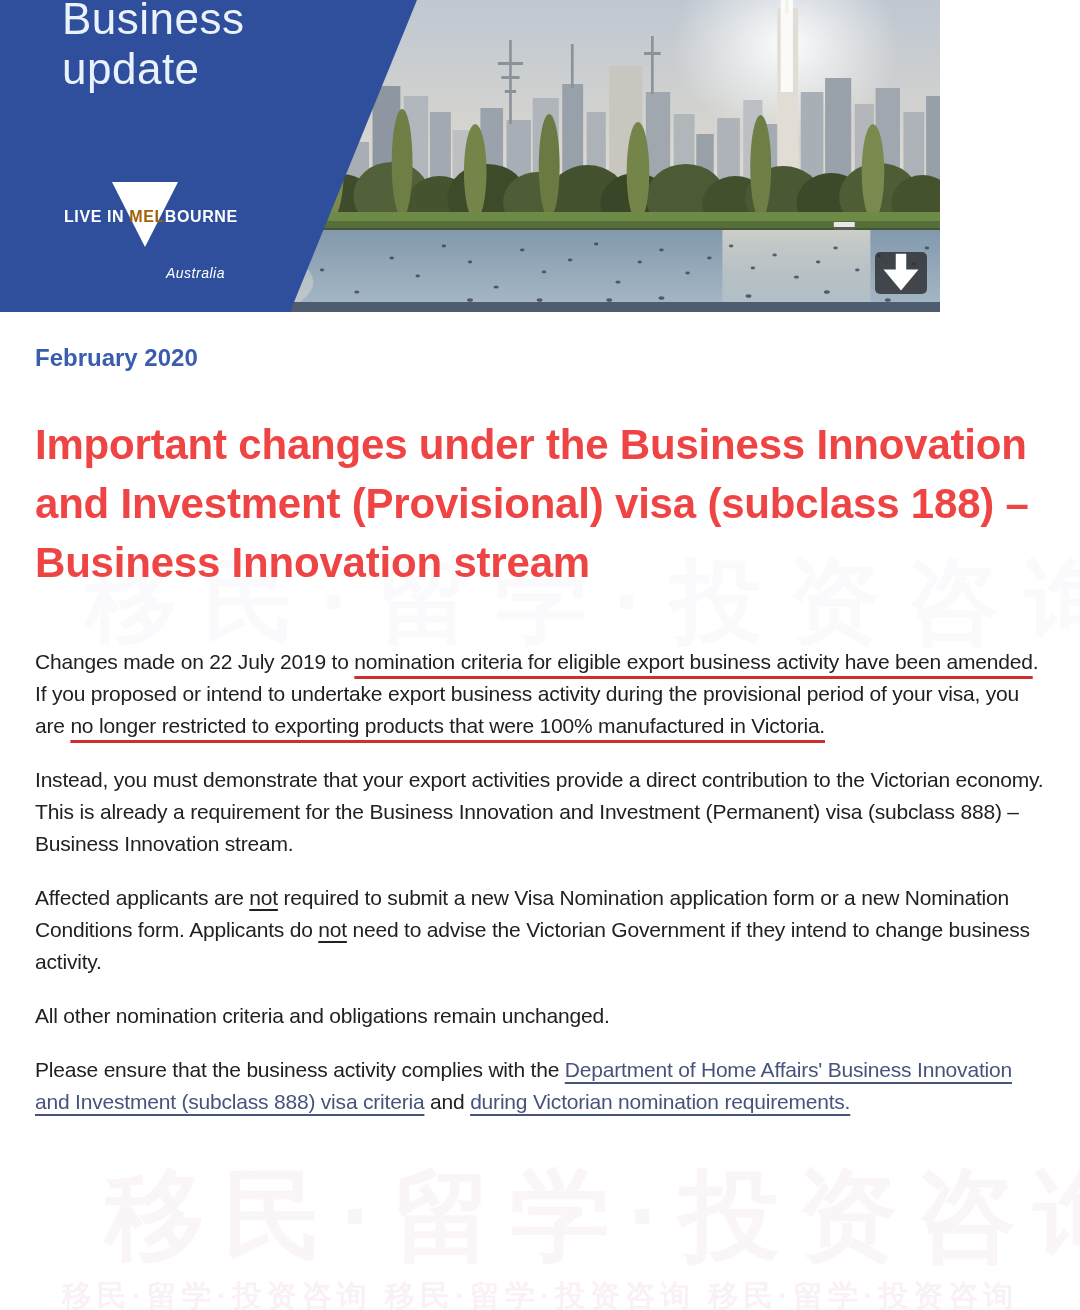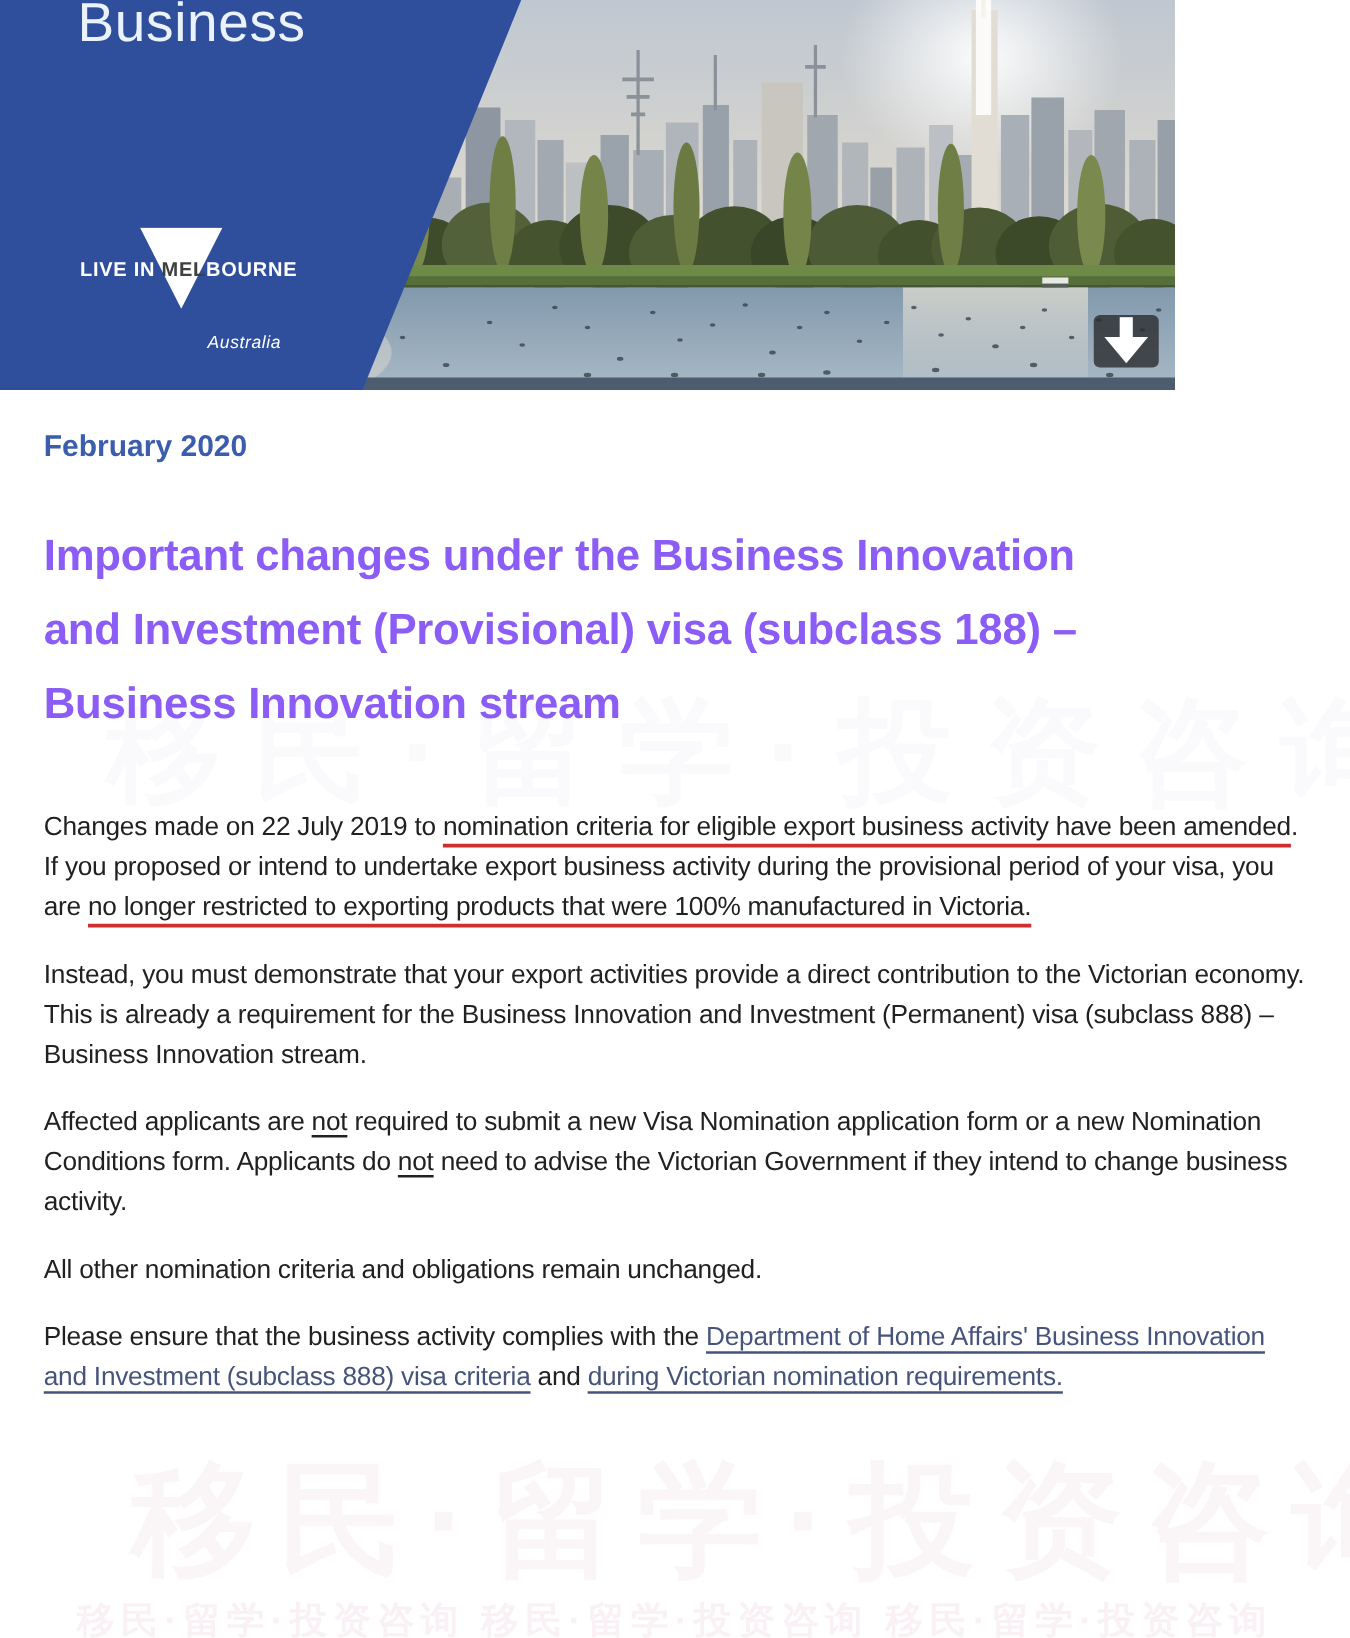--- a/index.html
+++ b/index.html
@@ -22,38 +22,38 @@
   }
   .logo{position:absolute;left:62px;top:182px;width:220px;height:72px;}
   .logo .tri{
     position:absolute;left:50px;top:0;width:66px;height:65px;background:#ffffff;
     clip-path:polygon(0 0,100% 0,50% 100%);
   }
   .logo .wordmark{
     position:absolute;left:2px;top:26px;font-weight:700;font-size:16px;
     letter-spacing:0.6px;color:#ffffff;white-space:nowrap;
   }
-  .logo .mel{color:#404040;}
+  .logo .mel{color:#a16207;}
   .logo .tagline{
     position:absolute;left:104px;top:46px;font-size:14px;font-style:italic;
     color:#ffffff;letter-spacing:0.5px;margin-top:37px;
   }
   .download-btn{
     position:absolute;right:13px;top:252px;width:52px;height:42px;
     background:rgba(42,44,46,0.8);border-radius:5px;
     display:flex;align-items:center;justify-content:center;cursor:pointer;
   }
   
   .content{
     position:absolute;top:312px;left:0;width:1080px;
     padding:0 35px;box-sizing:border-box;z-index:1;
   }
   .date{margin-top:31px;font-size:24px;line-height:30px;font-weight:700;color:#3a5dad;}
   h1{
-    margin:42px 0 0;font-size:35px;font-weight:700;color:#8b5cf6;
+    margin:42px 0 0;font-size:42px;font-weight:700;color:#ef4444;
     line-height:59px;letter-spacing:-0.2px;
   }
   h1 div{white-space:nowrap;}
   p{
     margin:22px 0 0;font-size:21px;line-height:32px;color:#212121;
     letter-spacing:-0.2px;
   }
   p.first{margin-top:54px;}
   .seg-red{
     text-decoration:underline;text-decoration-color:#cf2e2e;
@@ -233,20 +233,21 @@
         <ellipse cx="270" cy="296" rx="3.8" ry="2"></ellipse>
     </g>
 
     <rect x="0" y="302" width="1080" height="10" fill="#4d5c6e"></rect>
   </svg>
 
   <div class="wedge"></div>
 
   <div class="banner-title">
     <div>Business</div>
+    <div>update</div>
   </div>
 
   <div class="logo">
     <div class="tri"></div>
     <div class="wordmark"><span>LIVE IN</span>&nbsp;<span class="mel">MEL</span><span>BOURNE</span></div>
     <div class="tagline">Australia</div>
   </div>
 
   <div class="download-btn">
     <svg width="22" height="24" viewBox="0 0 22 24">

